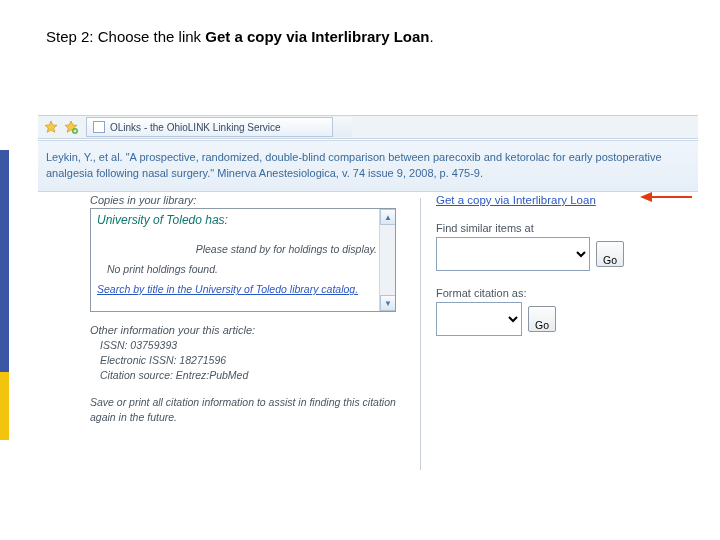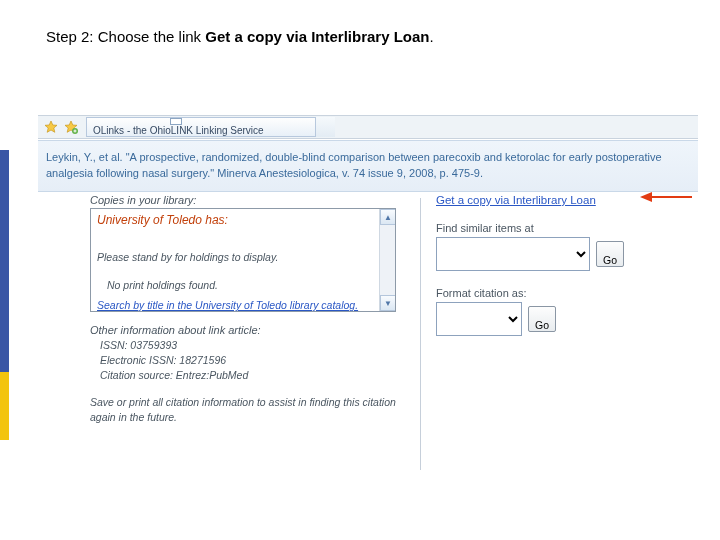--- a/index.html
+++ b/index.html
@@ -53,21 +53,20 @@
     margin-left: 8px;
     background: linear-gradient(#fefefe,#e8f0f8);
     border: 1px solid #b7c8dd;
     height: 20px;
     display: flex;
     align-items: center;
     padding: 0 70px 0 6px;
     font-size: 10px;
     color: #374a63;
     position: relative;
-    flex-direction: column;
   }
   .tab .page-icon {
     width: 12px; height: 12px;
     border: 1px solid #8ca5c2;
     background: #fff;
     margin-right: 5px;
   }
   .tab-edge {
     position: absolute; right: -1px; top: -1px;
     width: 20px; height: 20px;
@@ -100,22 +99,22 @@
     border: 1px solid #8d9aa8;
     position: relative;
     overflow: hidden;
     background: #fff;
   }
   .holdings-inner {
     position: absolute;
     left: 6px; top: 4px; right: 18px;
     color: #4a5661;
   }
-  .hi-title { font-size: 12px; color: #c2410c; margin-bottom: 24px; }
-  .hi-sub { font-size: 10.5px; margin-bottom: 16px; }
+  .hi-title { font-size: 12px; color: #0f766e; margin-bottom: 16px; }
+  .hi-sub { font-size: 10.5px; margin-bottom: 8px; text-align: right; }
   .hi-indent { font-size: 10.5px; margin: 0 0 8px 10px; }
   .hi-link { color: #2a57c5; text-decoration: underline; font-size: 10.5px; line-height: 1.3; display: inline-block; }
   .scrollbar {
     position: absolute; right: 0; top: 0;
     width: 16px; height: 100%;
     background: #eef2f7;
     border-left: 1px solid #cfd8e2;
   }
   .sb-btn {
     position: absolute; left: 0;
@@ -211,21 +210,21 @@
         <div class="hi-indent">No print holdings found.</div>
         <a href="#" class="hi-link">Search by title in the University of Toledo library catalog.</a>
       </div>
       <div class="scrollbar">
         <div class="sb-btn sb-top">▲</div>
         <div class="sb-btn sb-bot">▼</div>
       </div>
     </div>
 
     <div class="other-info">
-      <div class="lbl">Other information about link article:</div>
+      <div class="lbl">Other information your this article:</div>
       <div class="row">ISSN: 03759393</div>
       <div class="row">Electronic ISSN: 18271596</div>
       <div class="row">Citation source: Entrez:PubMed</div>
     </div>
 
     <div class="save-note">Save or print all citation information to assist in finding this citation again in the future.</div>
   </div>
 
   <div class="col-right">
     <a href="#" class="rlink">Get a copy via Interlibrary Loan</a>

